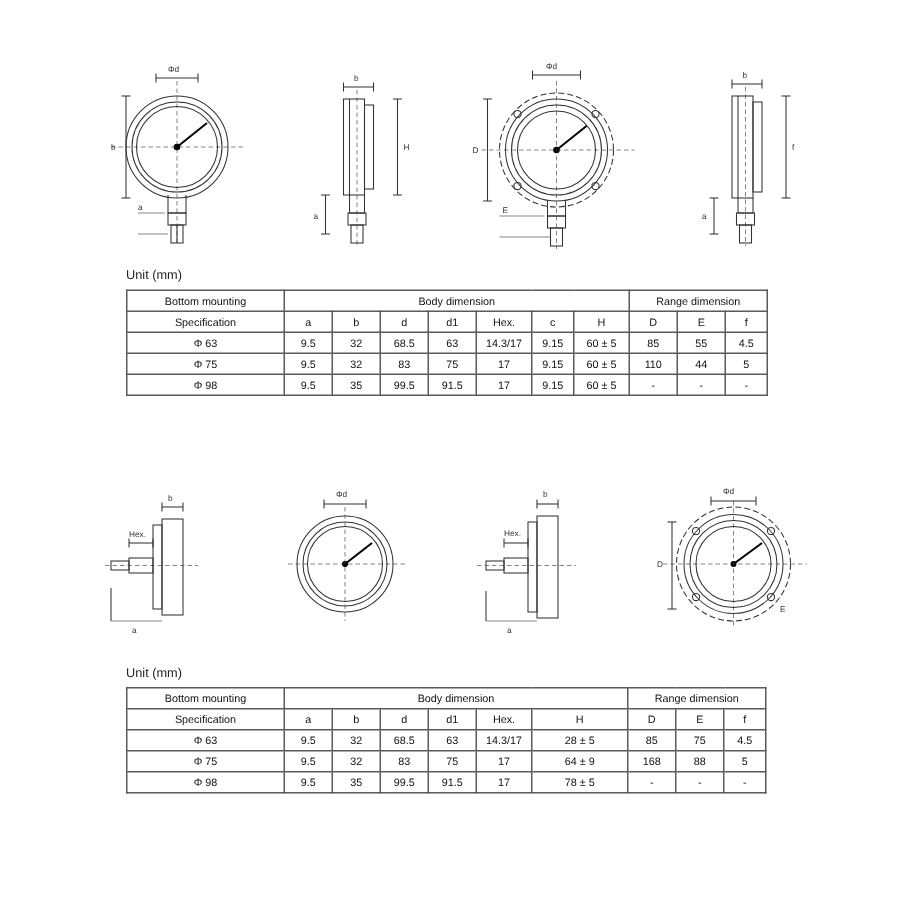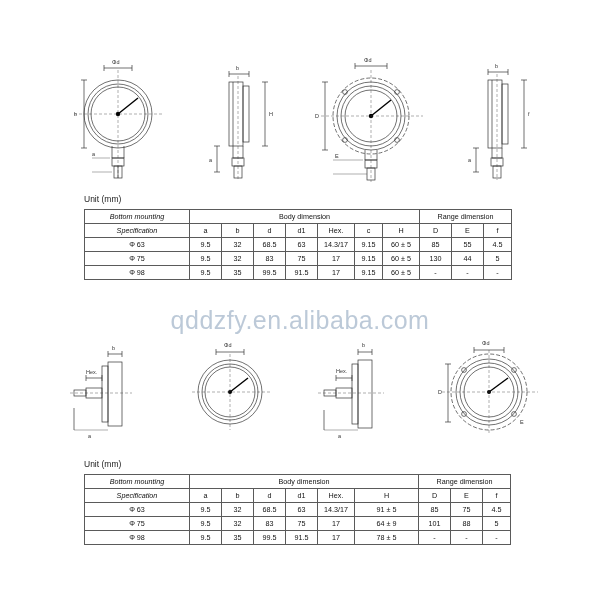--- a/index.html
+++ b/index.html
@@ -10,21 +10,21 @@
   body {
     width: 600px;
     height: 600px;
     position: relative;
     font-family: "Liberation Sans", sans-serif;
     color: #000000;
     overflow: hidden;
   }
   .sheet {
     position: absolute;
-    left: 0; top: 16px;
+    left: 0; top: 0;
     width: 600px;
     height: 456px;
     background: #ffffff;
   }
 
   
   .draw-row {
     position: absolute;
     display: flex;
     justify-content: space-between;
@@ -51,21 +51,21 @@
   table.spec td, table.spec th {
     border: 1px solid #5a5a5a;
     text-align: center;
     vertical-align: middle;
     font-weight: normal;
     padding: 0;
     height: 13px;
     line-height: 1.05;
   }
   table.spec th { font-size: 7.2px; }
-  .col-spec { width: 104px; font-style: italic; }
+  .col-spec { width: 104px; }
   .col-n { width: 31px; }
   .col-hex { width: 36px; }
   .col-c { width: 27px; }
   .col-H { width: 36px; }
   .col-D { width: 31px; }
   .col-E { width: 31px; }
   .col-f { width: 27px; }
   .tall { height: 27px; }
 
   
@@ -253,41 +253,40 @@
       </tr>
       <tr>
         <td>Φ 75</td>
         <td>9.5</td>
         <td>32</td>
         <td>83</td>
         <td>75</td>
         <td>17</td>
         <td>9.15</td>
         <td>60 ± 5</td>
-        <td>130</td>
+        <td>110</td>
         <td>44</td>
         <td>5</td>
       </tr>
       <tr>
         <td>Φ 98</td>
         <td>9.5</td>
         <td>35</td>
         <td>99.5</td>
         <td>91.5</td>
         <td>17</td>
         <td>9.15</td>
         <td>60 ± 5</td>
         <td>-</td>
         <td>-</td>
         <td>-</td>
       </tr>
     </tbody>
   </table>
 
-  <div class="watermark" style="top:290px;">qddzfy.en.alibaba.com</div>
 
   <div class="draw-row" style="left:62px; top:318px; width:482px;">
 
     <div class="fig">
       <svg width="92" height="110" viewBox="0 0 92 110">
         <g stroke="#333" fill="none" stroke-width="0.7">
           <rect x="46" y="28" width="14" height="64"></rect>
           <rect x="40" y="32" width="6" height="56"></rect>
 
           <rect x="24" y="54" width="16" height="10"></rect>
@@ -401,34 +400,34 @@
       </tr>
     </thead>
     <tbody>
       <tr>
         <td>Φ 63</td>
         <td>9.5</td>
         <td>32</td>
         <td>68.5</td>
         <td>63</td>
         <td>14.3/17</td>
-        <td>91 ± 5</td>
+        <td>28 ± 5</td>
         <td>85</td>
         <td>75</td>
         <td>4.5</td>
       </tr>
       <tr>
         <td>Φ 75</td>
         <td>9.5</td>
         <td>32</td>
         <td>83</td>
         <td>75</td>
         <td>17</td>
         <td>64 ± 9</td>
-        <td>101</td>
+        <td>168</td>
         <td>88</td>
         <td>5</td>
       </tr>
       <tr>
         <td>Φ 98</td>
         <td>9.5</td>
         <td>35</td>
         <td>99.5</td>
         <td>91.5</td>
         <td>17</td>

